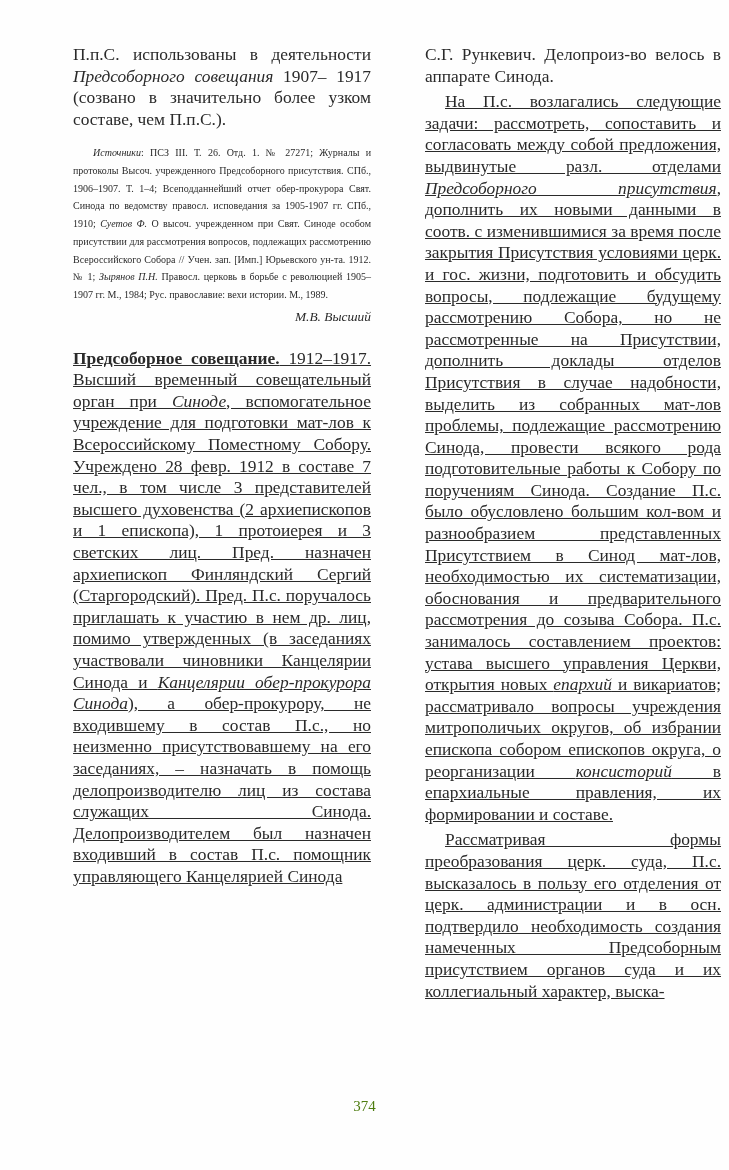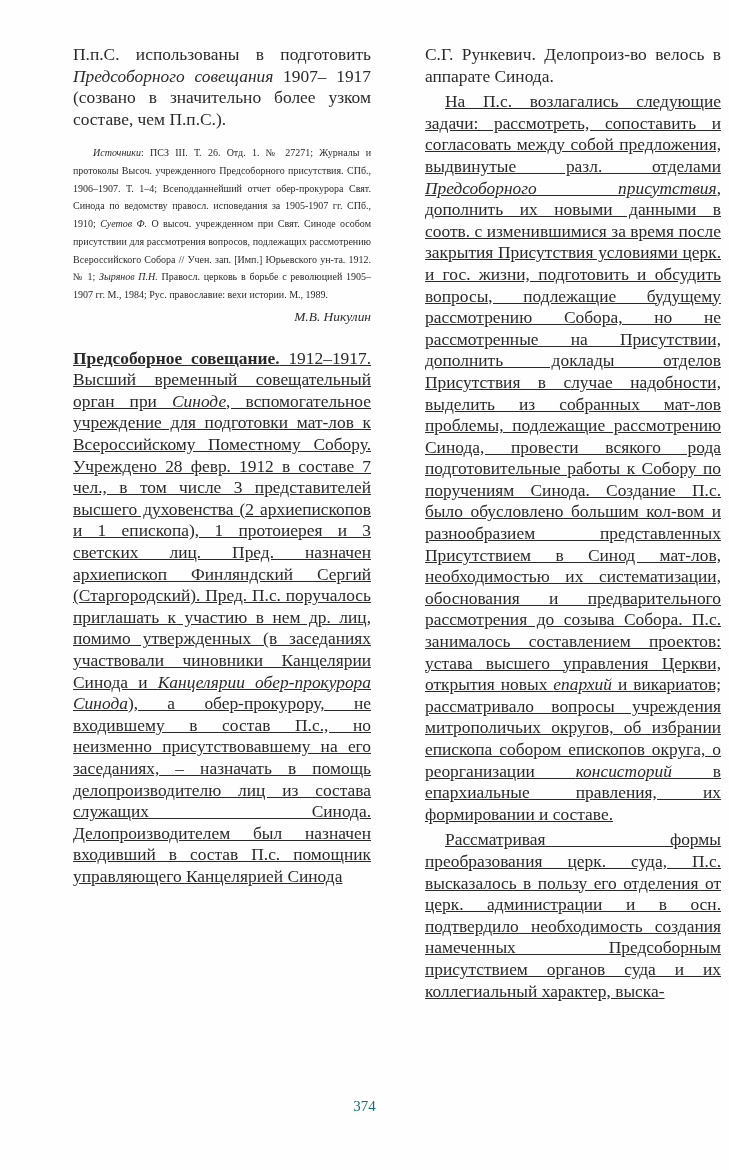--- a/index.html
+++ b/index.html
@@ -9,33 +9,33 @@
     .col-left { left: 73px; }
     .col-right { left: 425px; width: 296px; }
     p { margin: 0; }
     .indent { text-indent: 20px; }
     .small { font-size: 10px; line-height: 17.7px; margin-top: 14px; }
     .author { font-size: 13.4px; line-height: 18px; text-align: right; font-style: italic; margin-top: 4px; }
     .entry { margin-top: 22px; text-decoration: underline; }
     .head { font-weight: bold; }
     i { font-style: italic; }
     .gap { margin-top: 4px; text-decoration: underline; }
-    .page-number { position: absolute; top: 1098px; left: 0; width: 729px; text-align: center; font-family: "Liberation Serif", "DejaVu Serif", serif; font-size: 15px; color: #0f766e; }
+    .page-number { position: absolute; top: 1098px; left: 0; width: 729px; text-align: center; font-family: "Liberation Serif", "DejaVu Serif", serif; font-size: 15px; color: #4d7c0f; }
   </style>
 </head>
 <body>
 
 <div class="page">
 
   <div class="col col-left">
-    <p><span>П.п.С. использованы в подготовить </span><i>Предсоборного совещания</i><span> 1907– 1917 (созвано в значительно более узком составе, чем П.п.С.).</span></p>
+    <p><span>П.п.С. использованы в деятельности </span><i>Предсоборного совещания</i><span> 1907– 1917 (созвано в значительно более узком составе, чем П.п.С.).</span></p>
 
     <p class="small indent"><i>Источники</i><span>: ПСЗ III. Т. 26. Отд. 1. № 27271; Журналы и протоколы Высоч. учрежденного Предсоборного присутствия. СПб., 1906–1907. Т. 1–4; Всеподданнейший отчет обер-прокурора Свят. Синода по ведомству правосл. исповедания за 1905-1907 гг. СПб., 1910; </span><i>Суетов Ф.</i><span> О высоч. учрежденном при Свят. Синоде особом присутствии для рассмотрения вопросов, подлежащих рассмотрению Всероссийского Собора // Учен. зап. [Имп.] Юрьевского ун-та. 1912. № 1; </span><i>Зырянов П.Н.</i><span> Правосл. церковь в борьбе с революцией 1905–1907 гг. М., 1984; Рус. православие: вехи истории. М., 1989.</span></p>
 
-    <p class="author">М.В. Никулин</p>
+    <p class="author">М.В. Высший</p>
 
     <p class="entry"><b class="head">Предсоборное совещание.</b><span> 1912–1917. Высший временный совещательный орган при </span><i>Синоде</i><span>, вспомогательное учреждение для подготовки мат-лов к Всероссийскому Поместному Собору. Учреждено 28 февр. 1912 в составе 7 чел., в том числе 3 представителей высшего духовенства (2 архиепископов и 1 епископа), 1 протоиерея и 3 светских лиц. Пред. назначен архиепископ Финляндский Сергий (Старгородский). Пред. П.с. поручалось приглашать к участию в нем др. лиц, помимо утвержденных (в заседаниях участвовали чиновники Канцелярии Синода и </span><i>Канцелярии обер-прокурора Синода</i><span>), а обер-прокурору, не входившему в состав П.с., но неизменно присутствовавшему на его заседаниях, – назначать в помощь делопроизводителю лиц из состава служащих Синода. Делопроизводителем был назначен входивший в состав П.с. помощник управляющего Канцелярией Синода</span></p>
   </div>
 
   <div class="col col-right">
     <p>С.Г. Рункевич. Делопроиз-во велось в аппарате Синода.</p>
 
     <p class="indent gap"><span>На П.с. возлагались следующие задачи: рассмотреть, сопоставить и согласовать между собой предложения, выдвинутые разл. отделами </span><i>Предсоборного присутствия</i><span>, дополнить их новыми данными в соотв. с изменившимися за время после закрытия Присутствия условиями церк. и гос. жизни, подготовить и обсудить вопросы, подлежащие будущему рассмотрению Собора, но не рассмотренные на Присутствии, дополнить доклады отделов Присутствия в случае надобности, выделить из собранных мат-лов проблемы, подлежащие рассмотрению Синода, провести всякого рода подготовительные работы к Собору по поручениям Синода. Создание П.с. было обусловлено большим кол-вом и разнообразием представленных Присутствием в Синод мат-лов, необходимостью их систематизации, обоснования и предварительного рассмотрения до созыва Собора. П.с. занималось составлением проектов: устава высшего управления Церкви, открытия новых </span><i>епархий</i><span> и викариатов; рассматривало вопросы учреждения митрополичьих округов, об избрании епископа собором епископов округа, о реорганизации </span><i>консисторий</i><span> в епархиальные правления, их формировании и составе.</span></p>
 
     <p class="indent gap">Рассматривая формы преобразования церк. суда, П.с. высказалось в пользу его отделения от церк. администрации и в осн. подтвердило необходимость создания намеченных Предсоборным присутствием органов суда и их коллегиальный характер, выска-</p>

